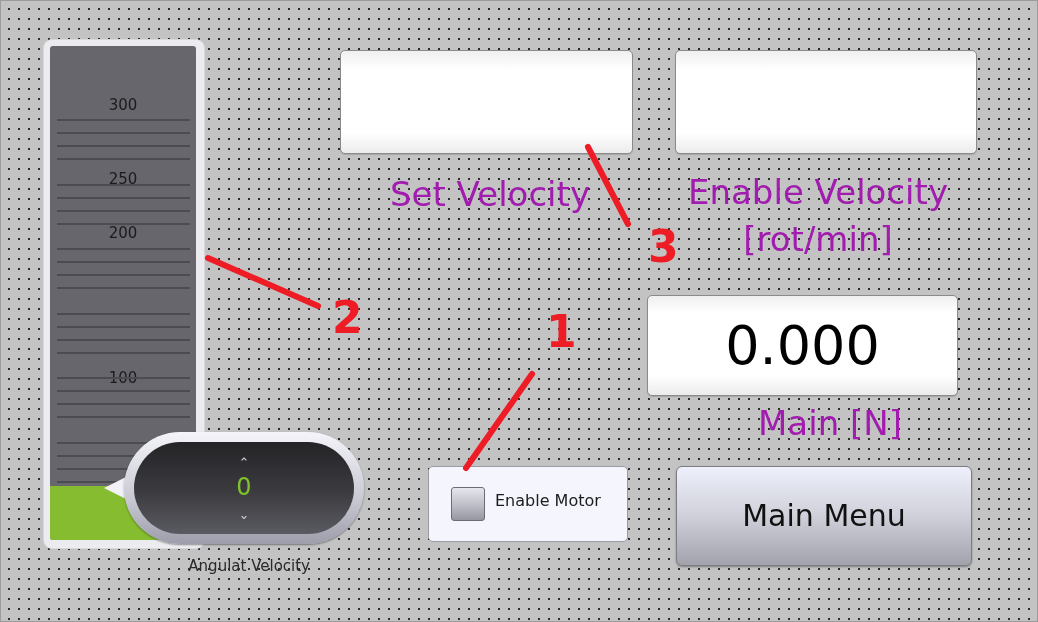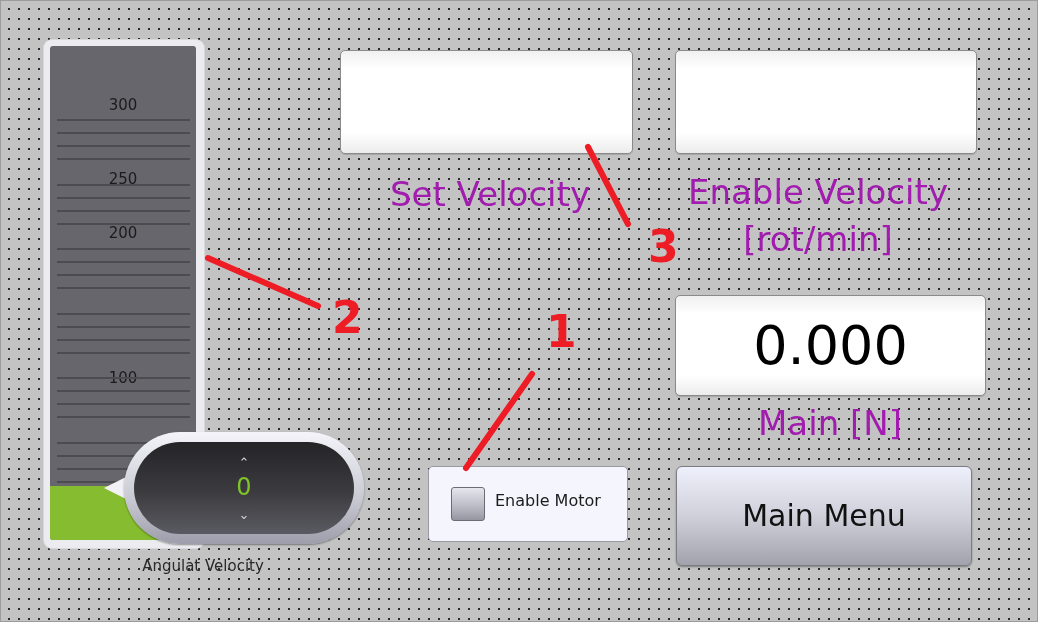--- a/index.html
+++ b/index.html
@@ -57,21 +57,21 @@
     position: absolute; left: 0; width: 100%; text-align: center;
     color: #d0d0d6; font-size: 13px; line-height: 13px;
   }
   .spin-up { top: 14px; }
   .spin-down { top: 66px; }
   .spin-value {
     position: absolute; left: 0; top: 30px; width: 100%; text-align: center;
     color: #7fc22a; font-size: 24px; line-height: 30px;
   }
   .gauge-caption {
-    position: absolute; left: 96px; top: 557px; width: 214px; text-align: center;
+    position: absolute; left: 96px; top: 557px; width: 214px; text-align: right;
     font-size: 15px; color: #2a2a2a;
   }
   
   .field {
     position: absolute; background: linear-gradient(#f0f0f0, #ffffff 18%, #ffffff 80%, #ececec);
     border: 1px solid #8a8a8e; border-radius: 5px;
     box-shadow: 0 1px 1px rgba(0,0,0,0.15);
   }
   .field-label {
     position: absolute; text-align: center; color: #a21caf; font-size: 34px; line-height: 40px;
@@ -160,21 +160,21 @@
   <span></span>
 </div>
 <div class="field-label" style="left:340px; top:174px; width:300px;">Set Velocity</div>
 
 <div class="field" style="left:675px; top:50px; width:300px; height:102px;">
   <span></span>
 </div>
 <div class="field-label" style="left:668px; top:172px; width:300px;">Enable Velocity</div>
 <div class="field-label" style="left:668px; top:203px; width:300px;margin-top:16px;">[rot/min]</div>
 
-<div class="field" style="left:675px; top:295px; width:309px; height:99px;">
+<div class="field" style="left:647px; top:295px; width:309px; height:99px;">
   <div class="force-value">0.000</div>
 </div>
 <div class="field-label" style="left:680px; top:403px; width:300px;">Main [N]</div>
 
 <div class="cb-panel">
   <div class="cb-box"></div>
   <div class="cb-label">Enable Motor</div>
 </div>
 
 <div class="menu-btn">Main Menu</div>

